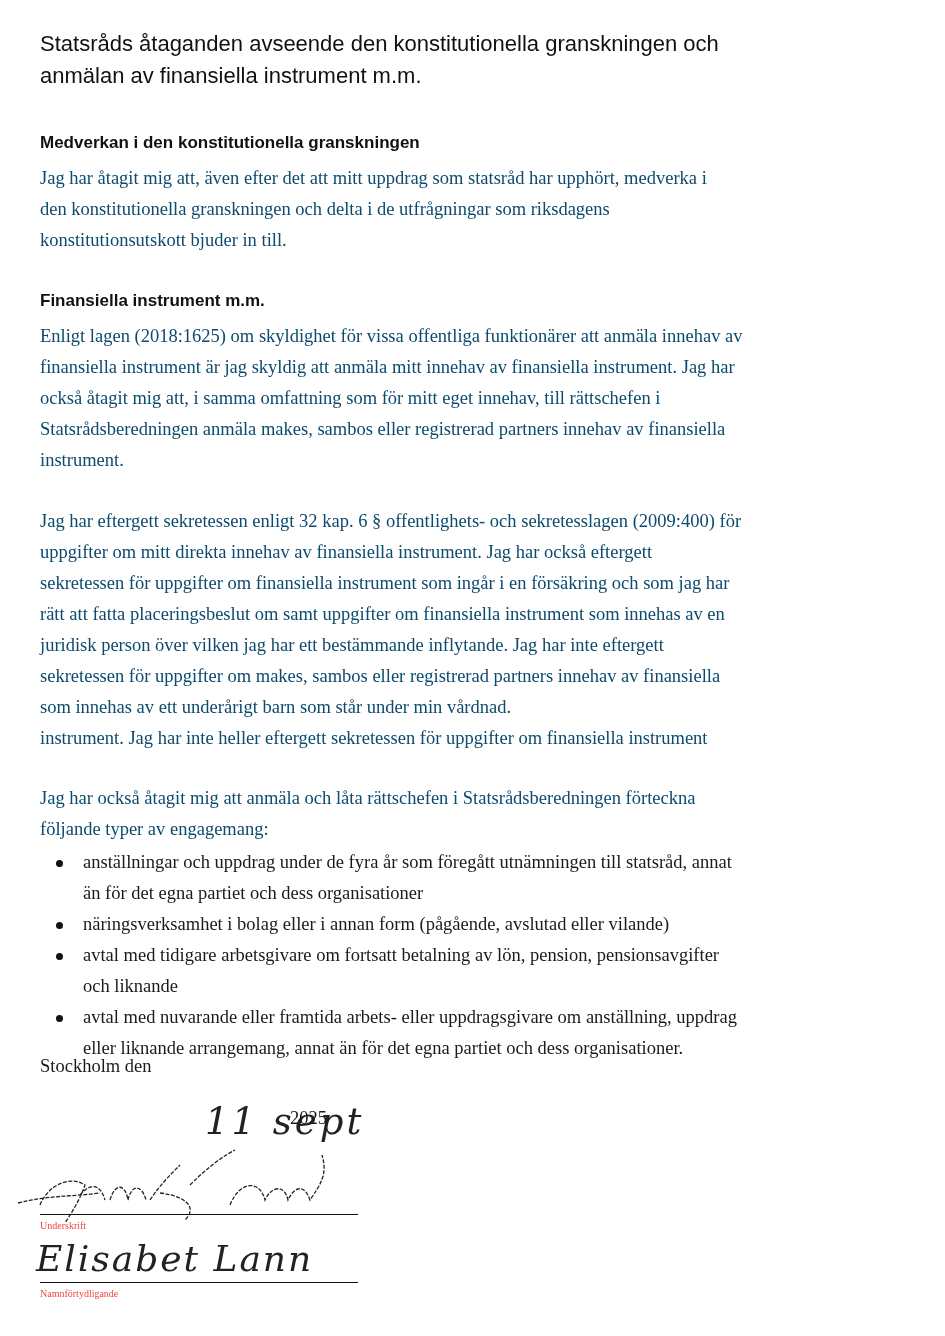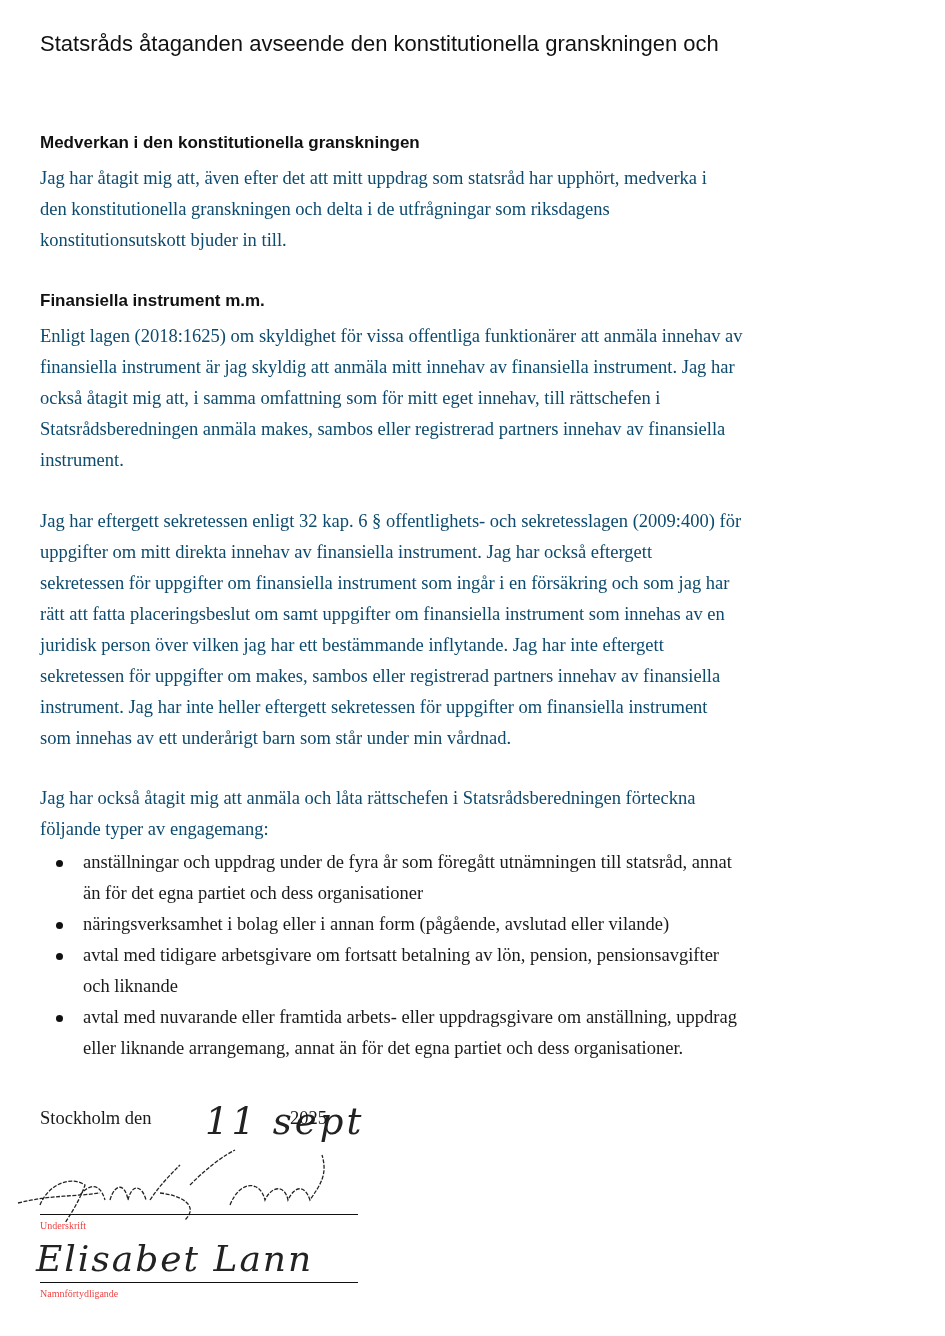--- a/index.html
+++ b/index.html
@@ -28,20 +28,21 @@
     .caption { position: absolute; font-family: "Liberation Serif", serif; font-size: 10px; color: #ef4444; }
     svg.scribble { position: absolute; overflow: visible; }
   </style>
 </head>
 <body>
 
 <div class="page">
 
   <div class="title">
     <span class="line">Statsråds åtaganden avseende den konstitutionella granskningen och</span>
+    <span class="line">anmälan av finansiella instrument m.m.</span>
   </div>
 
   <div class="heading" style="top:132px">Medverkan i den konstitutionella granskningen</div>
   <div class="para" style="top:163px">
     <span class="line">Jag har åtagit mig att, även efter det att mitt uppdrag som statsråd har upphört, medverka i</span>
     <span class="line">den konstitutionella granskningen och delta i de utfrågningar som riksdagens</span>
     <span class="line">konstitutionsutskott bjuder in till.</span>
   </div>
 
   <div class="heading" style="top:290px">Finansiella instrument m.m.</div>
@@ -53,22 +54,22 @@
     <span class="line">instrument.</span>
   </div>
 
   <div class="para" style="top:506px">
     <span class="line">Jag har eftergett sekretessen enligt 32 kap. 6 § offentlighets- och sekretesslagen (2009:400) för</span>
     <span class="line">uppgifter om mitt direkta innehav av finansiella instrument. Jag har också eftergett</span>
     <span class="line">sekretessen för uppgifter om finansiella instrument som ingår i en försäkring och som jag har</span>
     <span class="line">rätt att fatta placeringsbeslut om samt uppgifter om finansiella instrument som innehas av en</span>
     <span class="line">juridisk person över vilken jag har ett bestämmande inflytande. Jag har inte eftergett</span>
     <span class="line">sekretessen för uppgifter om makes, sambos eller registrerad partners innehav av finansiella</span>
+    <span class="line">som innehas av ett underårigt barn som står under min vårdnad.</span>
     <span class="line">instrument. Jag har inte heller eftergett sekretessen för uppgifter om finansiella instrument</span>
-    <span class="line">som innehas av ett underårigt barn som står under min vårdnad.</span>
   </div>
 
   <div class="para" style="top:783px">
     <span class="line">Jag har också åtagit mig att anmäla och låta rättschefen i Statsrådsberedningen förteckna</span>
     <span class="line">följande typer av engagemang:</span>
   </div>
 
   <ul class="bullet-list" style="top:847px">
     <li class="bullet-item">
       <span class="bullet-dot"></span>
@@ -84,21 +85,21 @@
       <span class="line">avtal med tidigare arbetsgivare om fortsatt betalning av lön, pension, pensionsavgifter</span>
       <span class="line">och liknande</span>
     </li>
     <li class="bullet-item">
       <span class="bullet-dot"></span>
       <span class="line">avtal med nuvarande eller framtida arbets- eller uppdragsgivare om anställning, uppdrag</span>
       <span class="line">eller liknande arrangemang, annat än för det egna partiet och dess organisationer.</span>
     </li>
   </ul>
 
-  <div class="sig-text" style="left:40px; top:1108px;">Stockholm den</div>
+  <div class="sig-text" style="left:40px; top:1056px;">Stockholm den</div>
   <div class="hand" style="left:205px; top:1100px; font-size:37px; letter-spacing:3px;">11 sept</div>
   <div class="sig-text" style="left:290px; top:1108px;">2025</div>
 
   <svg class="scribble" style="left:10px; top:1145px;" width="330" height="80">
     <path d="M8 58 C40 50, 60 52, 90 48 M30 60 C38 40, 60 30, 75 40 C70 55, 60 70, 55 78 M70 50 C80 38, 90 38, 95 55 M100 55 C105 38, 115 38, 118 55 C122 38, 132 40, 136 55 M140 55 C150 40, 160 30, 170 20 M150 48 C170 50, 190 60, 175 75 M180 40 C200 20, 215 10, 225 5 M220 60 C230 35, 250 35, 255 55 C262 40, 275 40, 278 55 C285 40, 295 40, 300 55 C310 40, 318 30, 312 10" fill="none" stroke="#222" stroke-width="1.3" stroke-dasharray="4 1.5"></path>
   </svg>
   <div class="sig-line" style="left:40px; top:1214px; width:318px;"></div>
   <div class="caption" style="left:40px; top:1220px;">Underskrift</div>
 
   <div class="hand" style="left:36px; top:1238px; font-size:36px; letter-spacing:2px;">Elisabet Lann</div>

